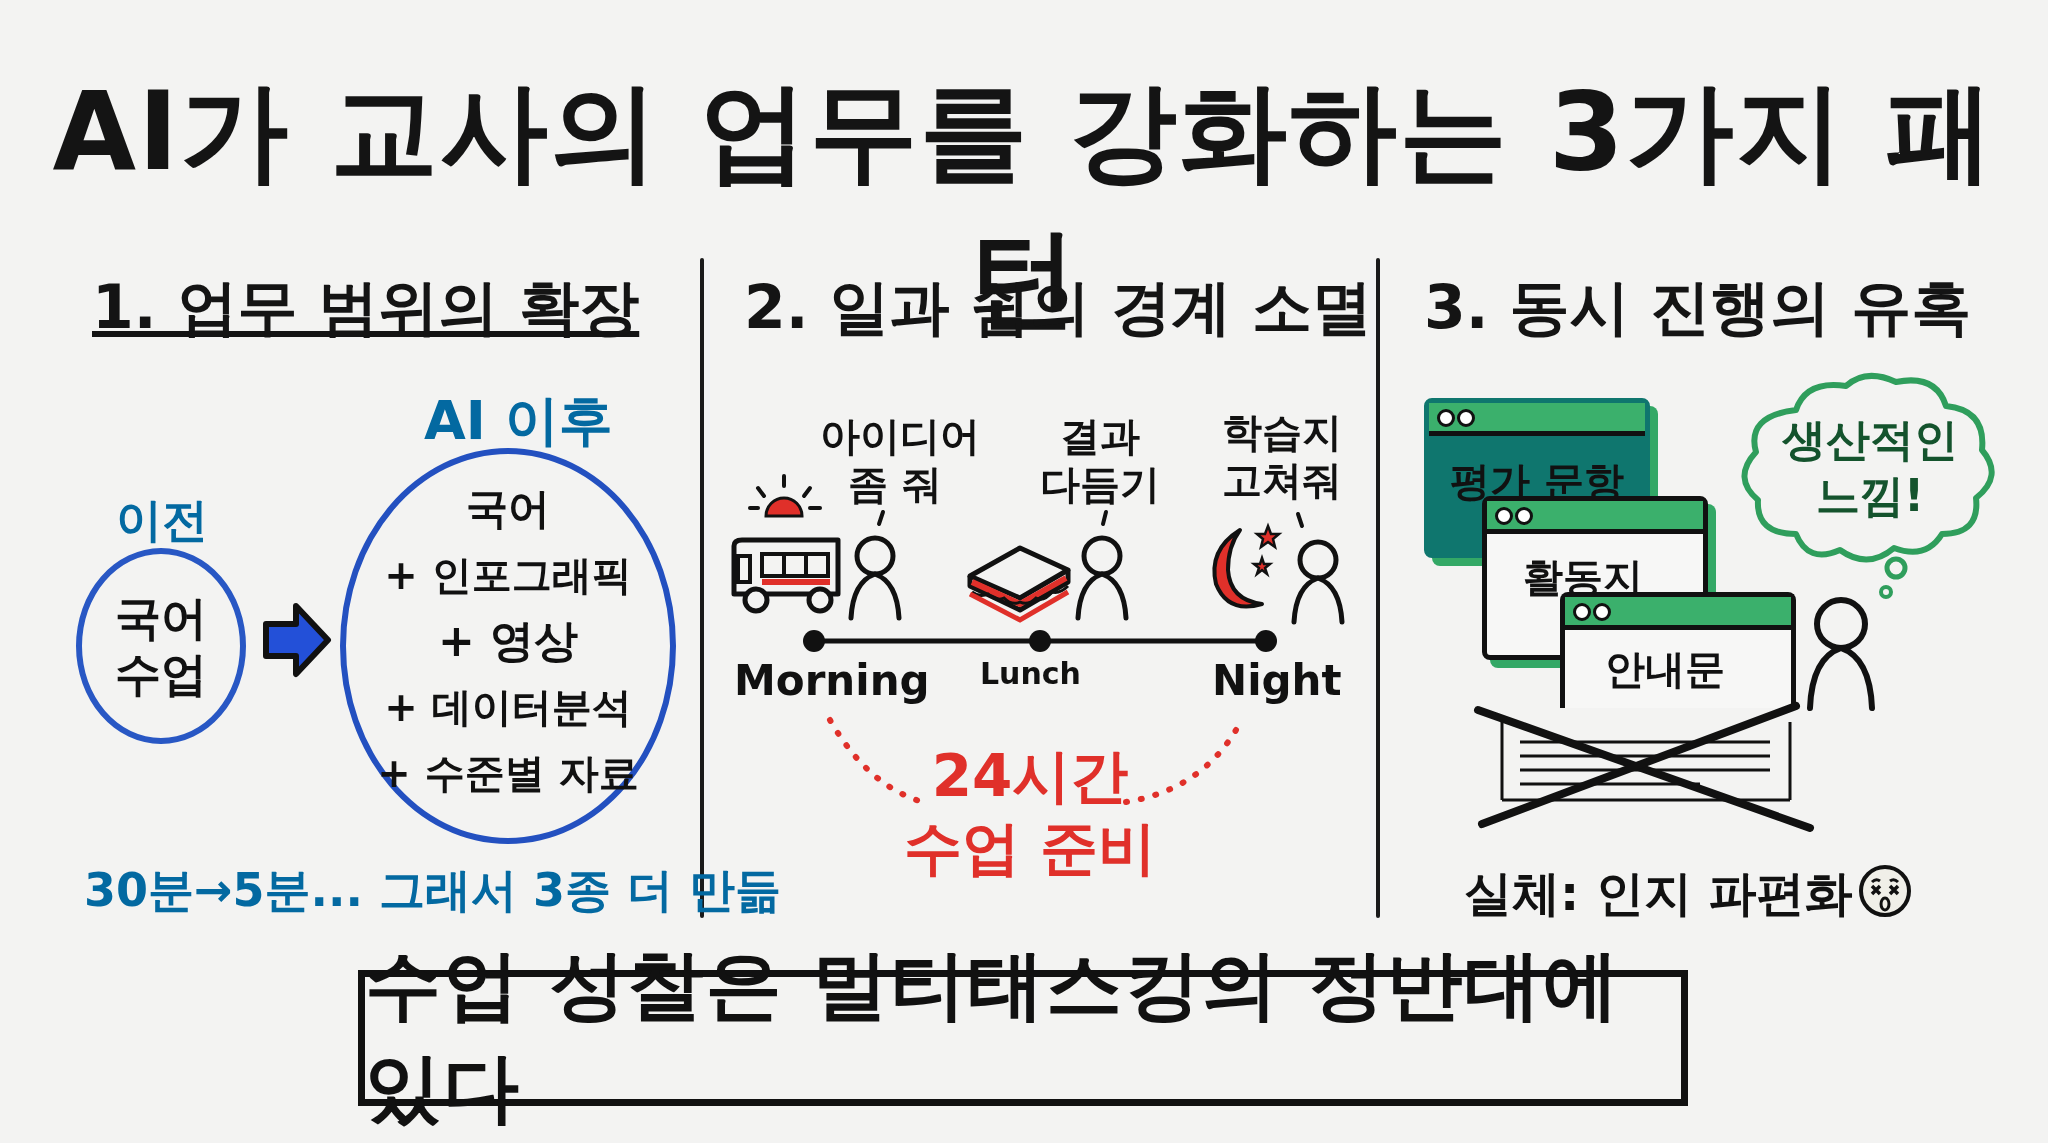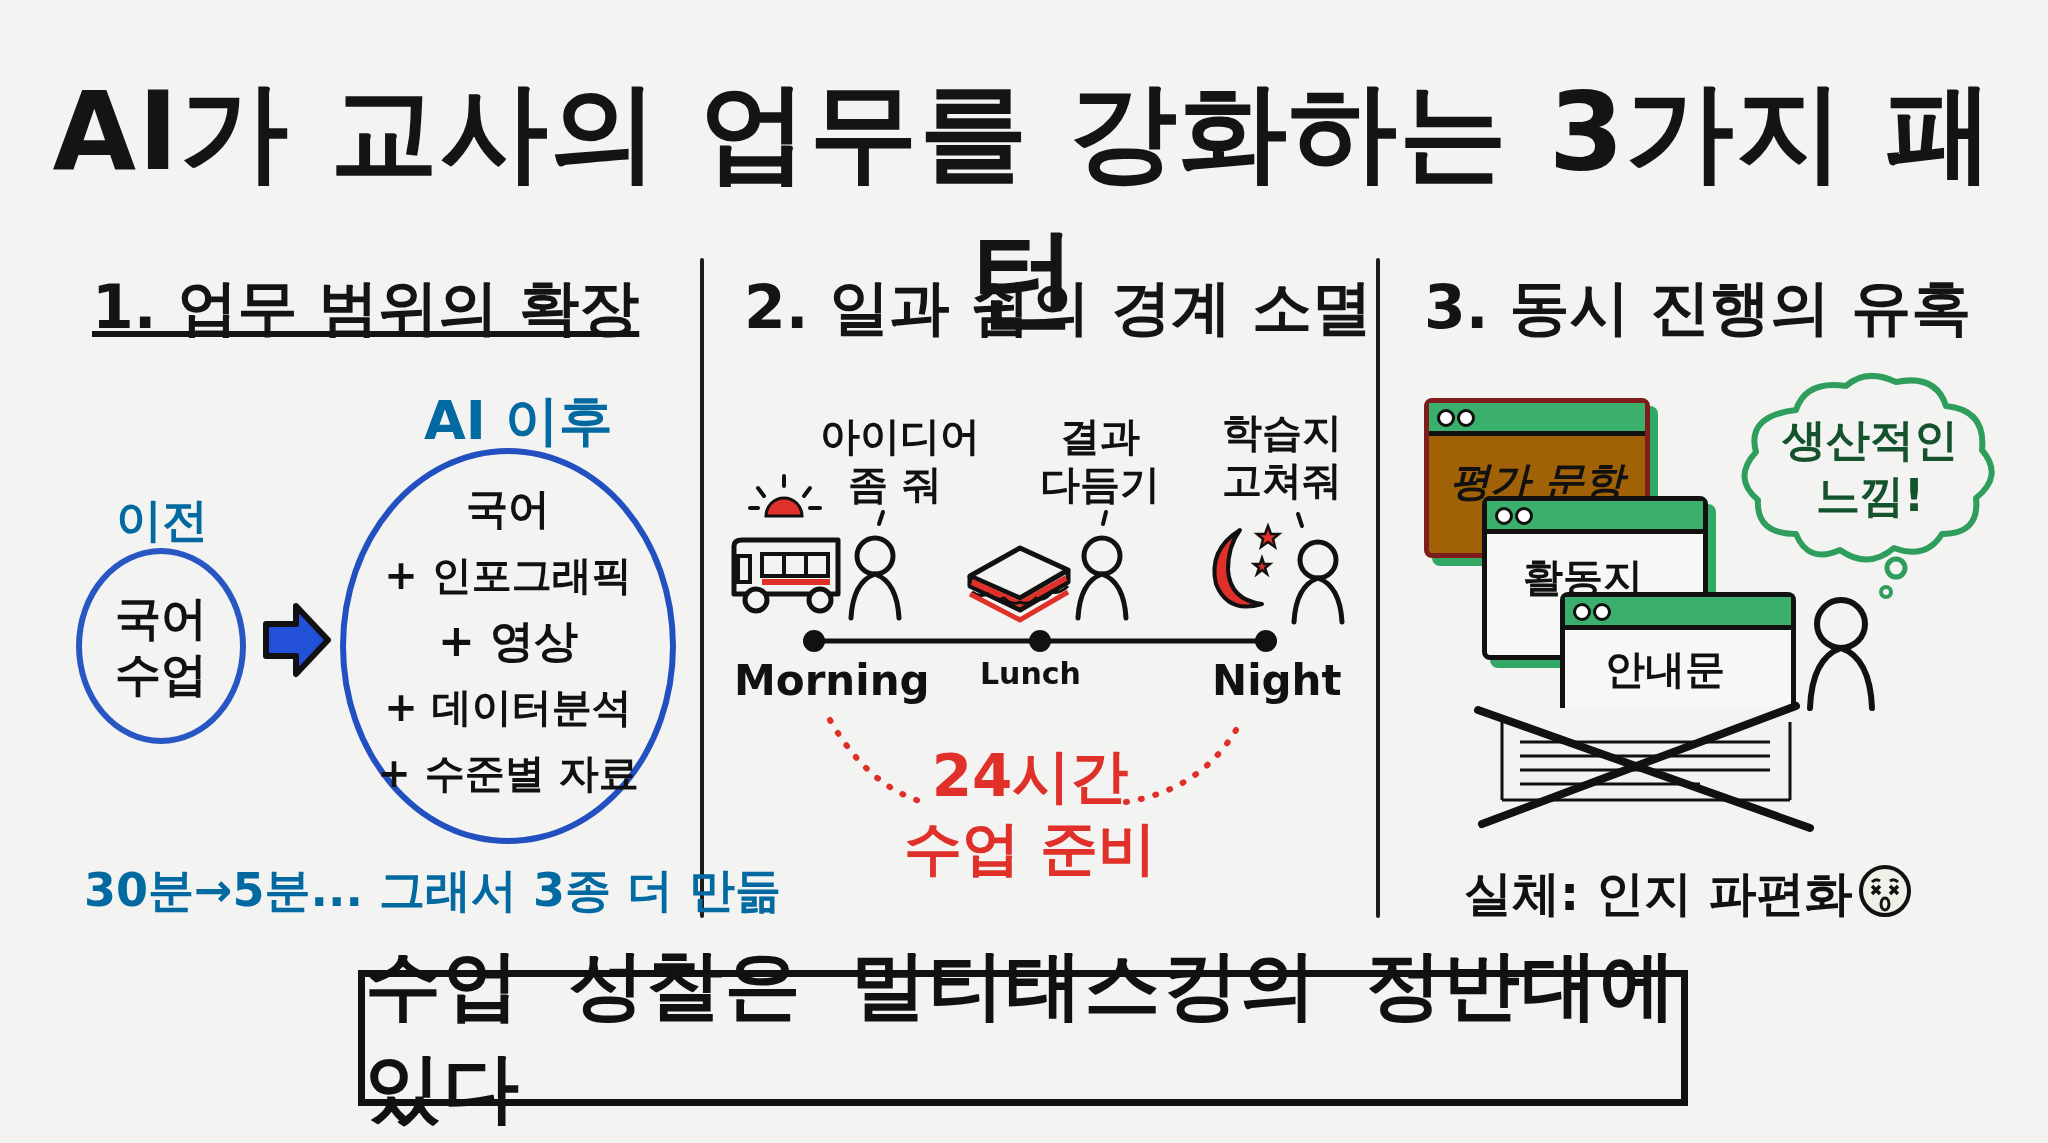--- a/index.html
+++ b/index.html
@@ -21,21 +21,21 @@
   .red { color:#e0302a; }
   .green { color:#14532d; }
   .center { text-align:center; }
   .bold { font-weight:bold; }
   .lbl { font-size:40px; font-weight:bold; line-height:48px; text-align:center; white-space:nowrap; }
   svg { position:absolute; overflow:visible; }
   .bottom-box {
     left:358px; top:970px; width:1330px; height:136px;
     border:7px solid #111; box-sizing:border-box;
     display:flex; align-items:center; justify-content:center;
-    font-size:76px; font-weight:bold; letter-spacing:2px; background:transparent;font-family:Liberation Mono, monospace;
+    font-size:76px; font-weight:bold; letter-spacing:2px; background:transparent;
   }
 </style>
 </head>
 <body>
 
 <div class="abs title">AI가 교사의 업무를 강화하는 3가지 패턴</div>
 
 <div class="abs divider" style="left:700px; top:258px; height:660px;"></div>
 <div class="abs divider" style="left:1376px; top:258px; height:660px;"></div>
 
@@ -149,21 +149,21 @@
     <div>24시간</div>
     <div>수업 준비</div>
   </div>
 </div>
 
 <div>
   <div class="abs sec-heading" style="left:1424px; top:268px;">3. 동시 진행의 유혹</div>
 
   <div class="abs" style="left:1424px; top:398px; width:226px; height:160px;">
     <div style="position:absolute; left:8px; top:8px; width:226px; height:160px; background:#33a866; border-radius:8px;"></div>
-    <div style="position:absolute; left:0; top:0; width:226px; height:160px; background:#a16207; border:5px solid #7f1d1d; border-radius:8px; box-sizing:border-box;font-style:italic;">
+    <div style="position:absolute; left:0; top:0; width:226px; height:160px; background:#0f766e; border:5px solid #0f766e; border-radius:8px; box-sizing:border-box;">
       <div style="height:28px; background:#3bb06c; border-bottom:5px solid #111; position:relative;">
         <span style="position:absolute; left:8px; top:6px; width:12px; height:12px; border:3px solid #111; border-radius:50%; background:#fff;"></span>
         <span style="position:absolute; left:28px; top:6px; width:12px; height:12px; border:3px solid #111; border-radius:50%; background:#fff;"></span>
       </div>
       <div class="bold center" style="font-size:40px; margin-top:18px;">평가 문항</div>
     </div>
   </div>
   <div class="abs" style="left:1482px; top:496px; width:226px; height:164px;">
     <div style="position:absolute; left:8px; top:8px; width:226px; height:164px; background:#33a866; border-radius:8px;"></div>
     <div style="position:absolute; left:0; top:0; width:226px; height:164px; background:#f7f7f6; border:5px solid #111; border-radius:8px; box-sizing:border-box;">

